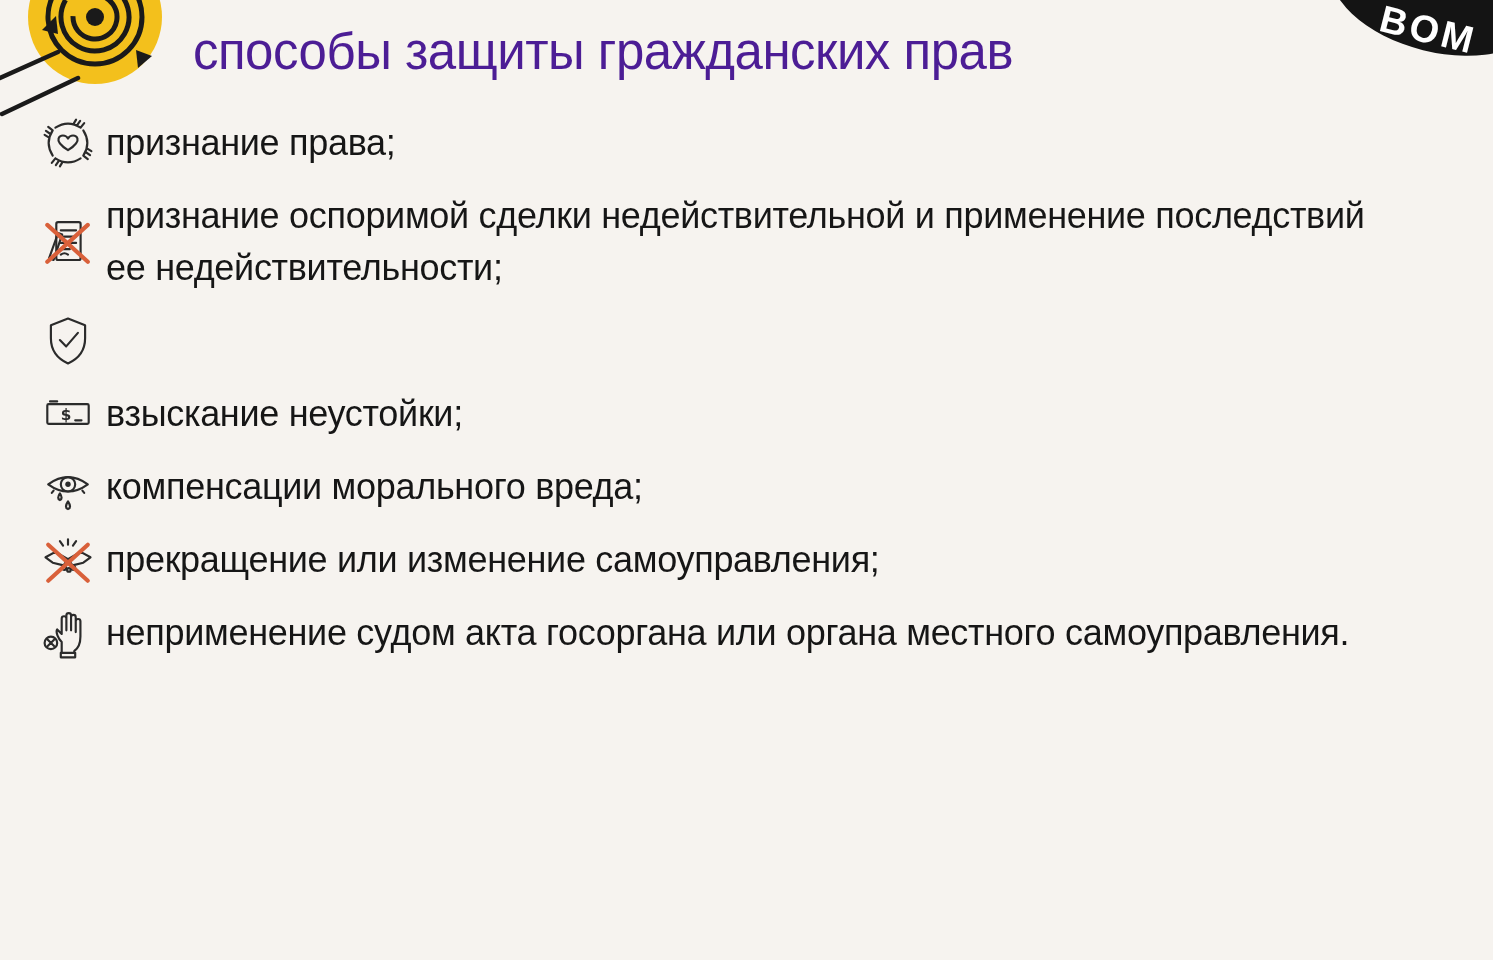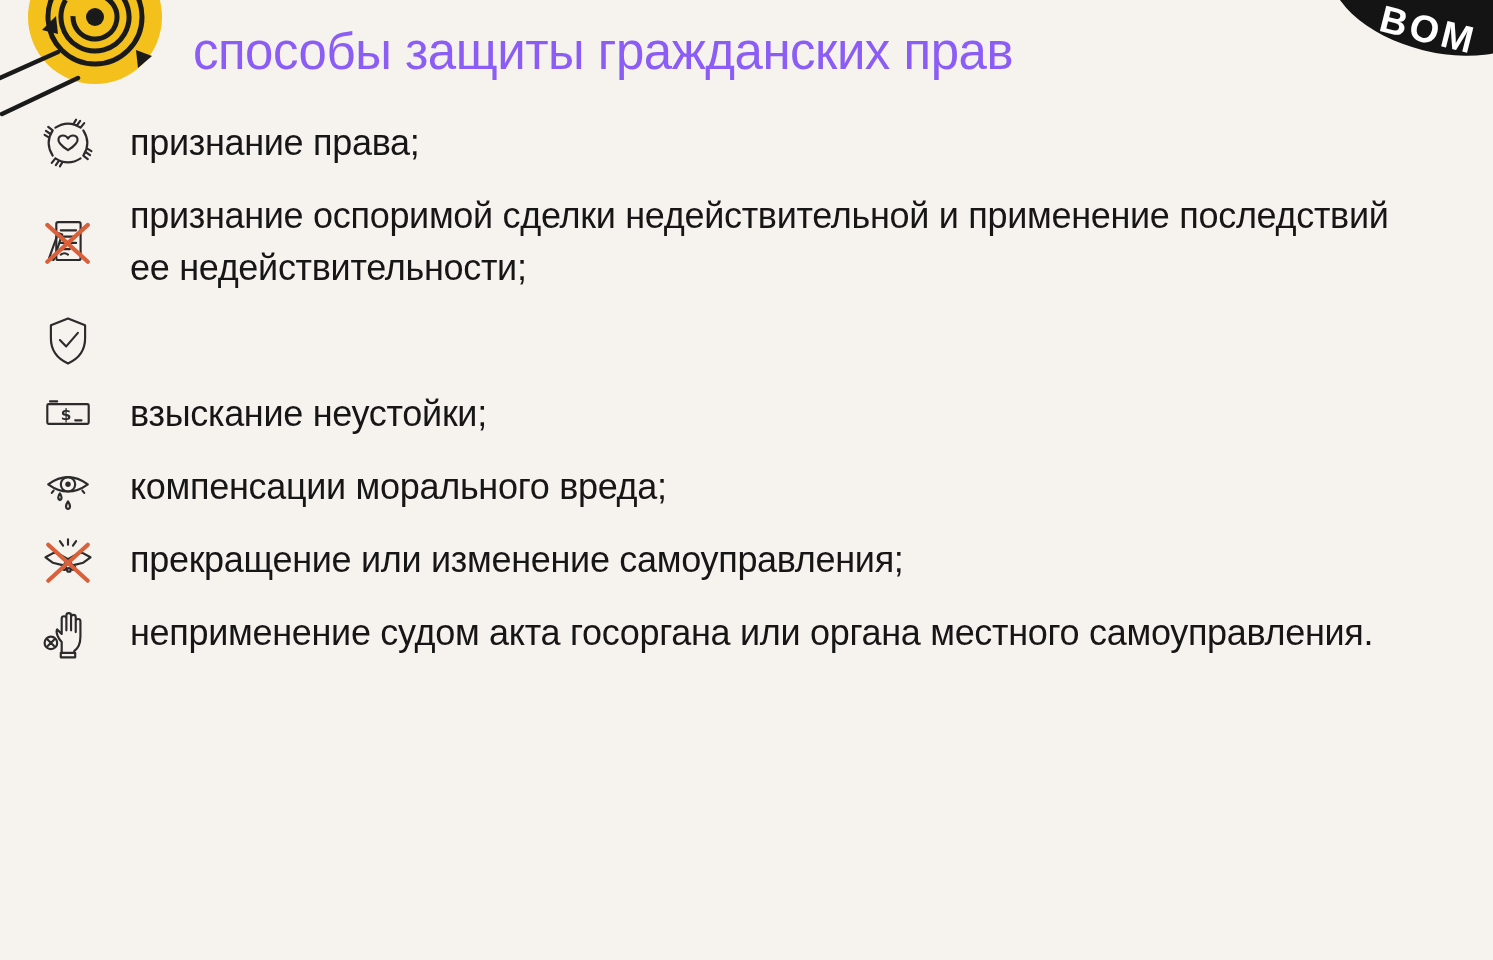--- a/index.html
+++ b/index.html
@@ -7,38 +7,38 @@
     width:1493px;height:960px;position:relative;overflow:hidden;
     background:#f6f3ef;
     font-family:"Liberation Sans","DejaVu Sans",sans-serif;
     color:#171717;
   }
   
   .logo{position:absolute;left:28px;top:-50px;width:134px;height:134px;}
   .decor-lines{position:absolute;left:0;top:40px;width:100px;height:90px;}
   .title{
     position:absolute;left:193px;top:22px;
-    font-size:51px;line-height:60px;font-weight:500;letter-spacing:-0.5px;color:#8b5cf6;
+    font-size:51px;line-height:60px;font-weight:500;letter-spacing:-0.5px;color:#4c1d95;
     white-space:nowrap;
   }
   .badge{
     position:absolute;right:-55px;top:-72px;width:220px;height:124px;
     background:#141414;border-radius:50%;
     transform:rotate(14deg);
   }
   .badge-text{
     position:absolute;left:0;right:0;top:82px;text-align:center;
     color:#ffffff;font-weight:bold;font-size:38px;letter-spacing:3px;
   }
   
   .list{
     position:absolute;left:30px;top:117px;right:35px;
     display:flex;flex-direction:column;gap:21px;
   }
-  .row{display:flex;align-items:center;gap:24px;}
+  .row{display:flex;align-items:center;}
   .row-icon{
     width:76px;height:52px;flex:none;
     display:flex;align-items:center;justify-content:center;overflow:visible;
   }
   .row-icon svg{width:54px;height:54px;flex:none;}
   .row-text{
     font-size:36px;line-height:52px;font-weight:500;letter-spacing:-0.3px;
     white-space:pre-line;color:#161616;
   }
   

